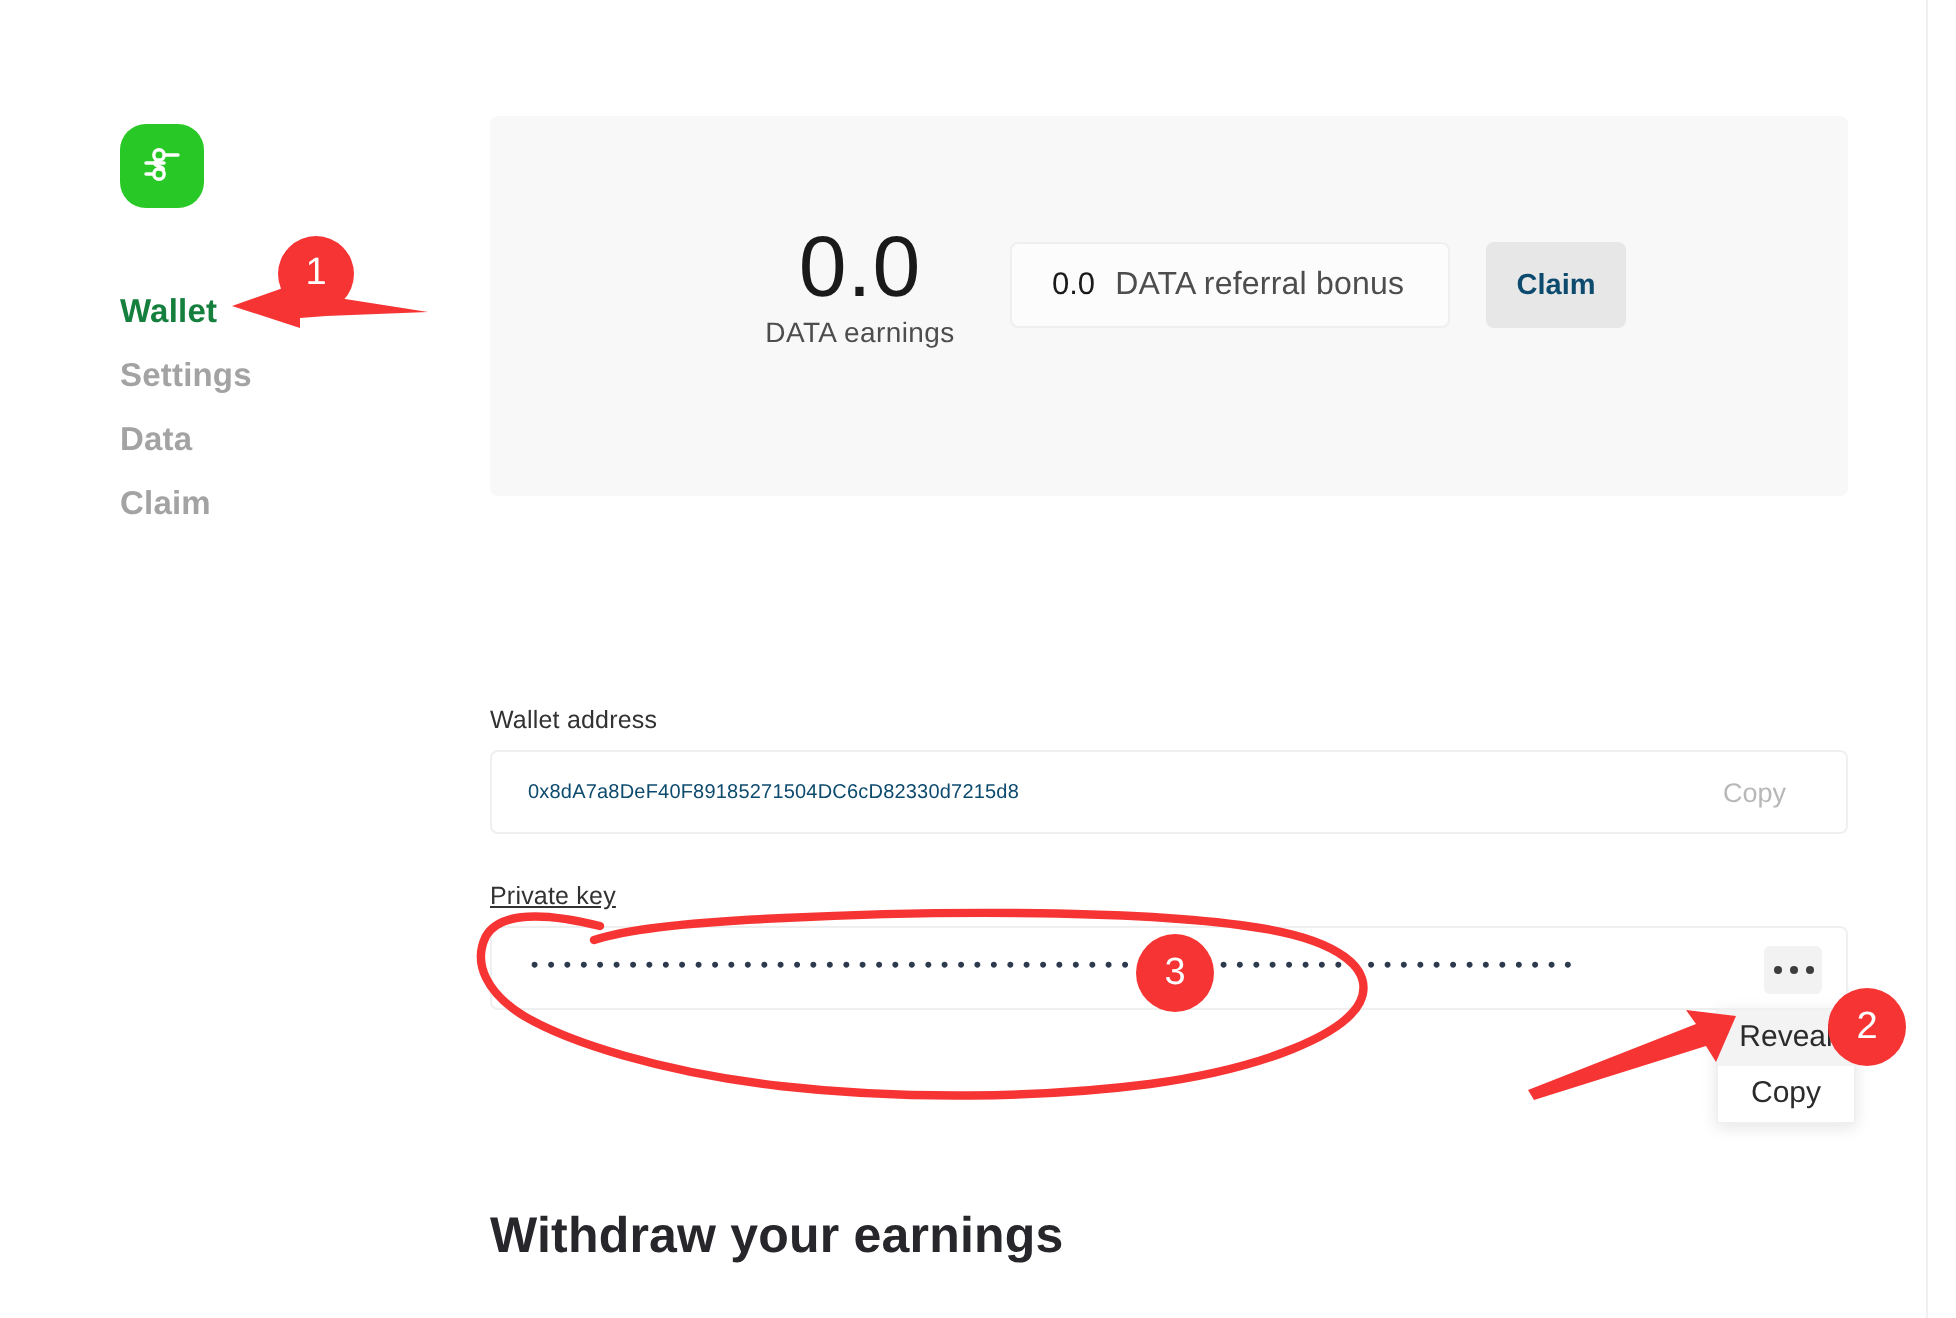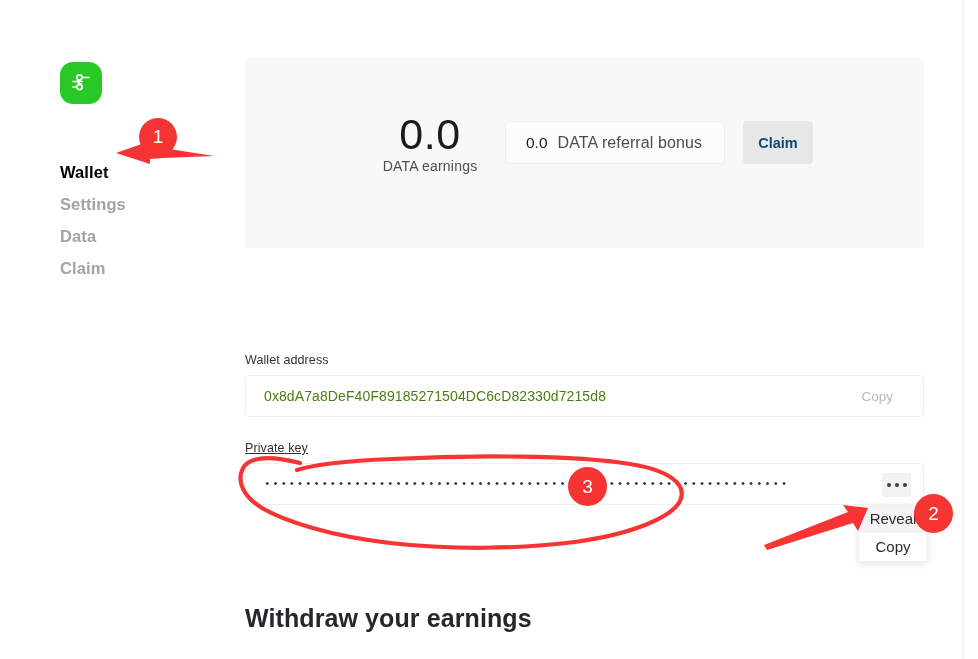--- a/index.html
+++ b/index.html
@@ -64,21 +64,21 @@
   }
   .nav-item {
     font-size: 16.5px;
     line-height: 32px;
     letter-spacing: 0.1px;
     color: #a3a3a3;
     font-weight: 700;
     white-space: nowrap;
     cursor: pointer;
   }
-  .nav-item.active { color: #000000; margin-top: 16px; }
+  .nav-item.active { color: #15803d; }
 
   
   .earnings-card {
     position: absolute;
     left: 245px;
     top: 58px;
     width: 679px;
     height: 190px;
     background: #f8f8f8;
     border-radius: 4px;
@@ -163,22 +163,22 @@
   }
 
   .wallet-label { left: 245px; top: 353px; }
   .wallet-box {
     left: 245px;
     top: 375px;
     width: 679px;
   }
   .wallet-value {
     padding-left: 18px;
-    font-size: 14px;
-    color: #4d7c0f;
+    font-size: 10px;
+    color: #0c4a6e;
     letter-spacing: 0.1px;
     flex: 1;
     white-space: nowrap;
     overflow: hidden;
   }
   .copy-action {
     font-size: 13.5px;
     color: #b8b8b8;
     padding-right: 30px;
     cursor: pointer;

